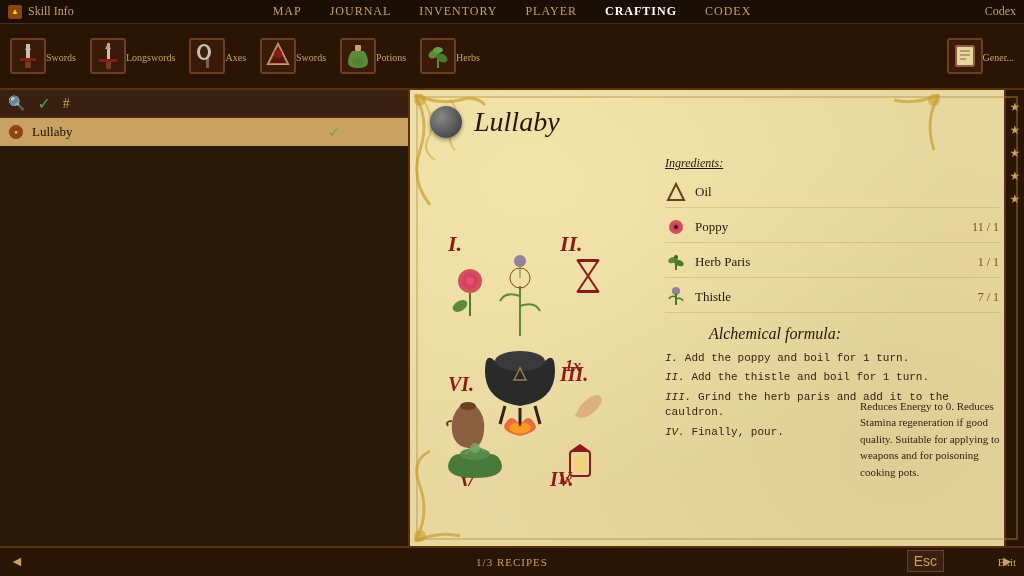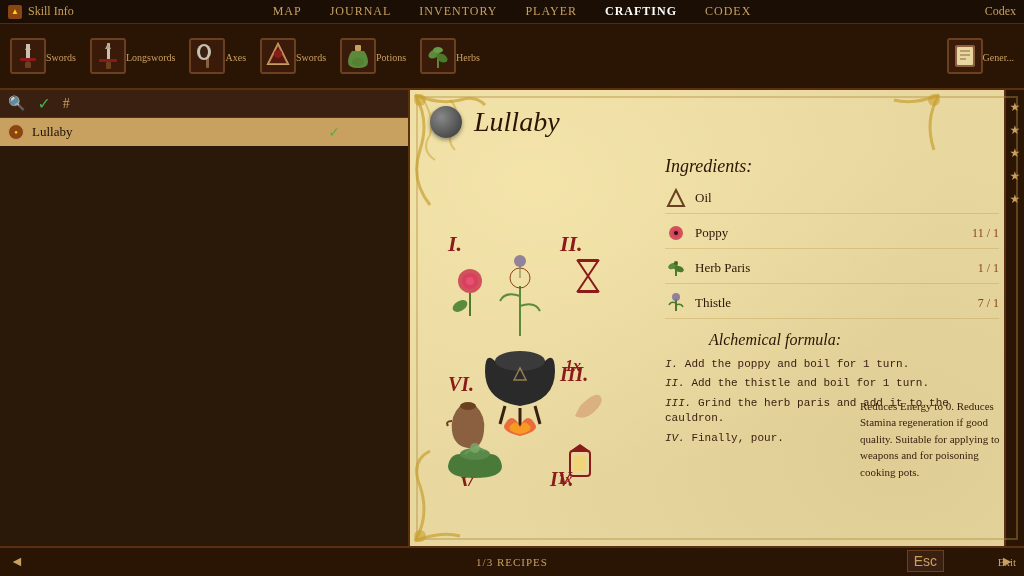--- a/index.html
+++ b/index.html
@@ -294,24 +294,25 @@
       position: relative;
       z-index: 3;
     }
 
     
     .ingredients-panel {
       flex: 1;
       padding: 10px 15px;
     }
     .ingredients-title {
-      font-size: 18px;
+      font-size: 12px;
       color: #2a1505;
       margin-bottom: 10px;
       font-style: italic;
+      text-decoration: underline;
     }
     .ingredient-row {
       display: flex;
       align-items: center;
       margin-bottom: 8px;
       border-bottom: 1px solid rgba(180,140,60,0.3);
       padding-bottom: 4px;
     }
     .ing-icon {
       width: 22px; height: 22px;

